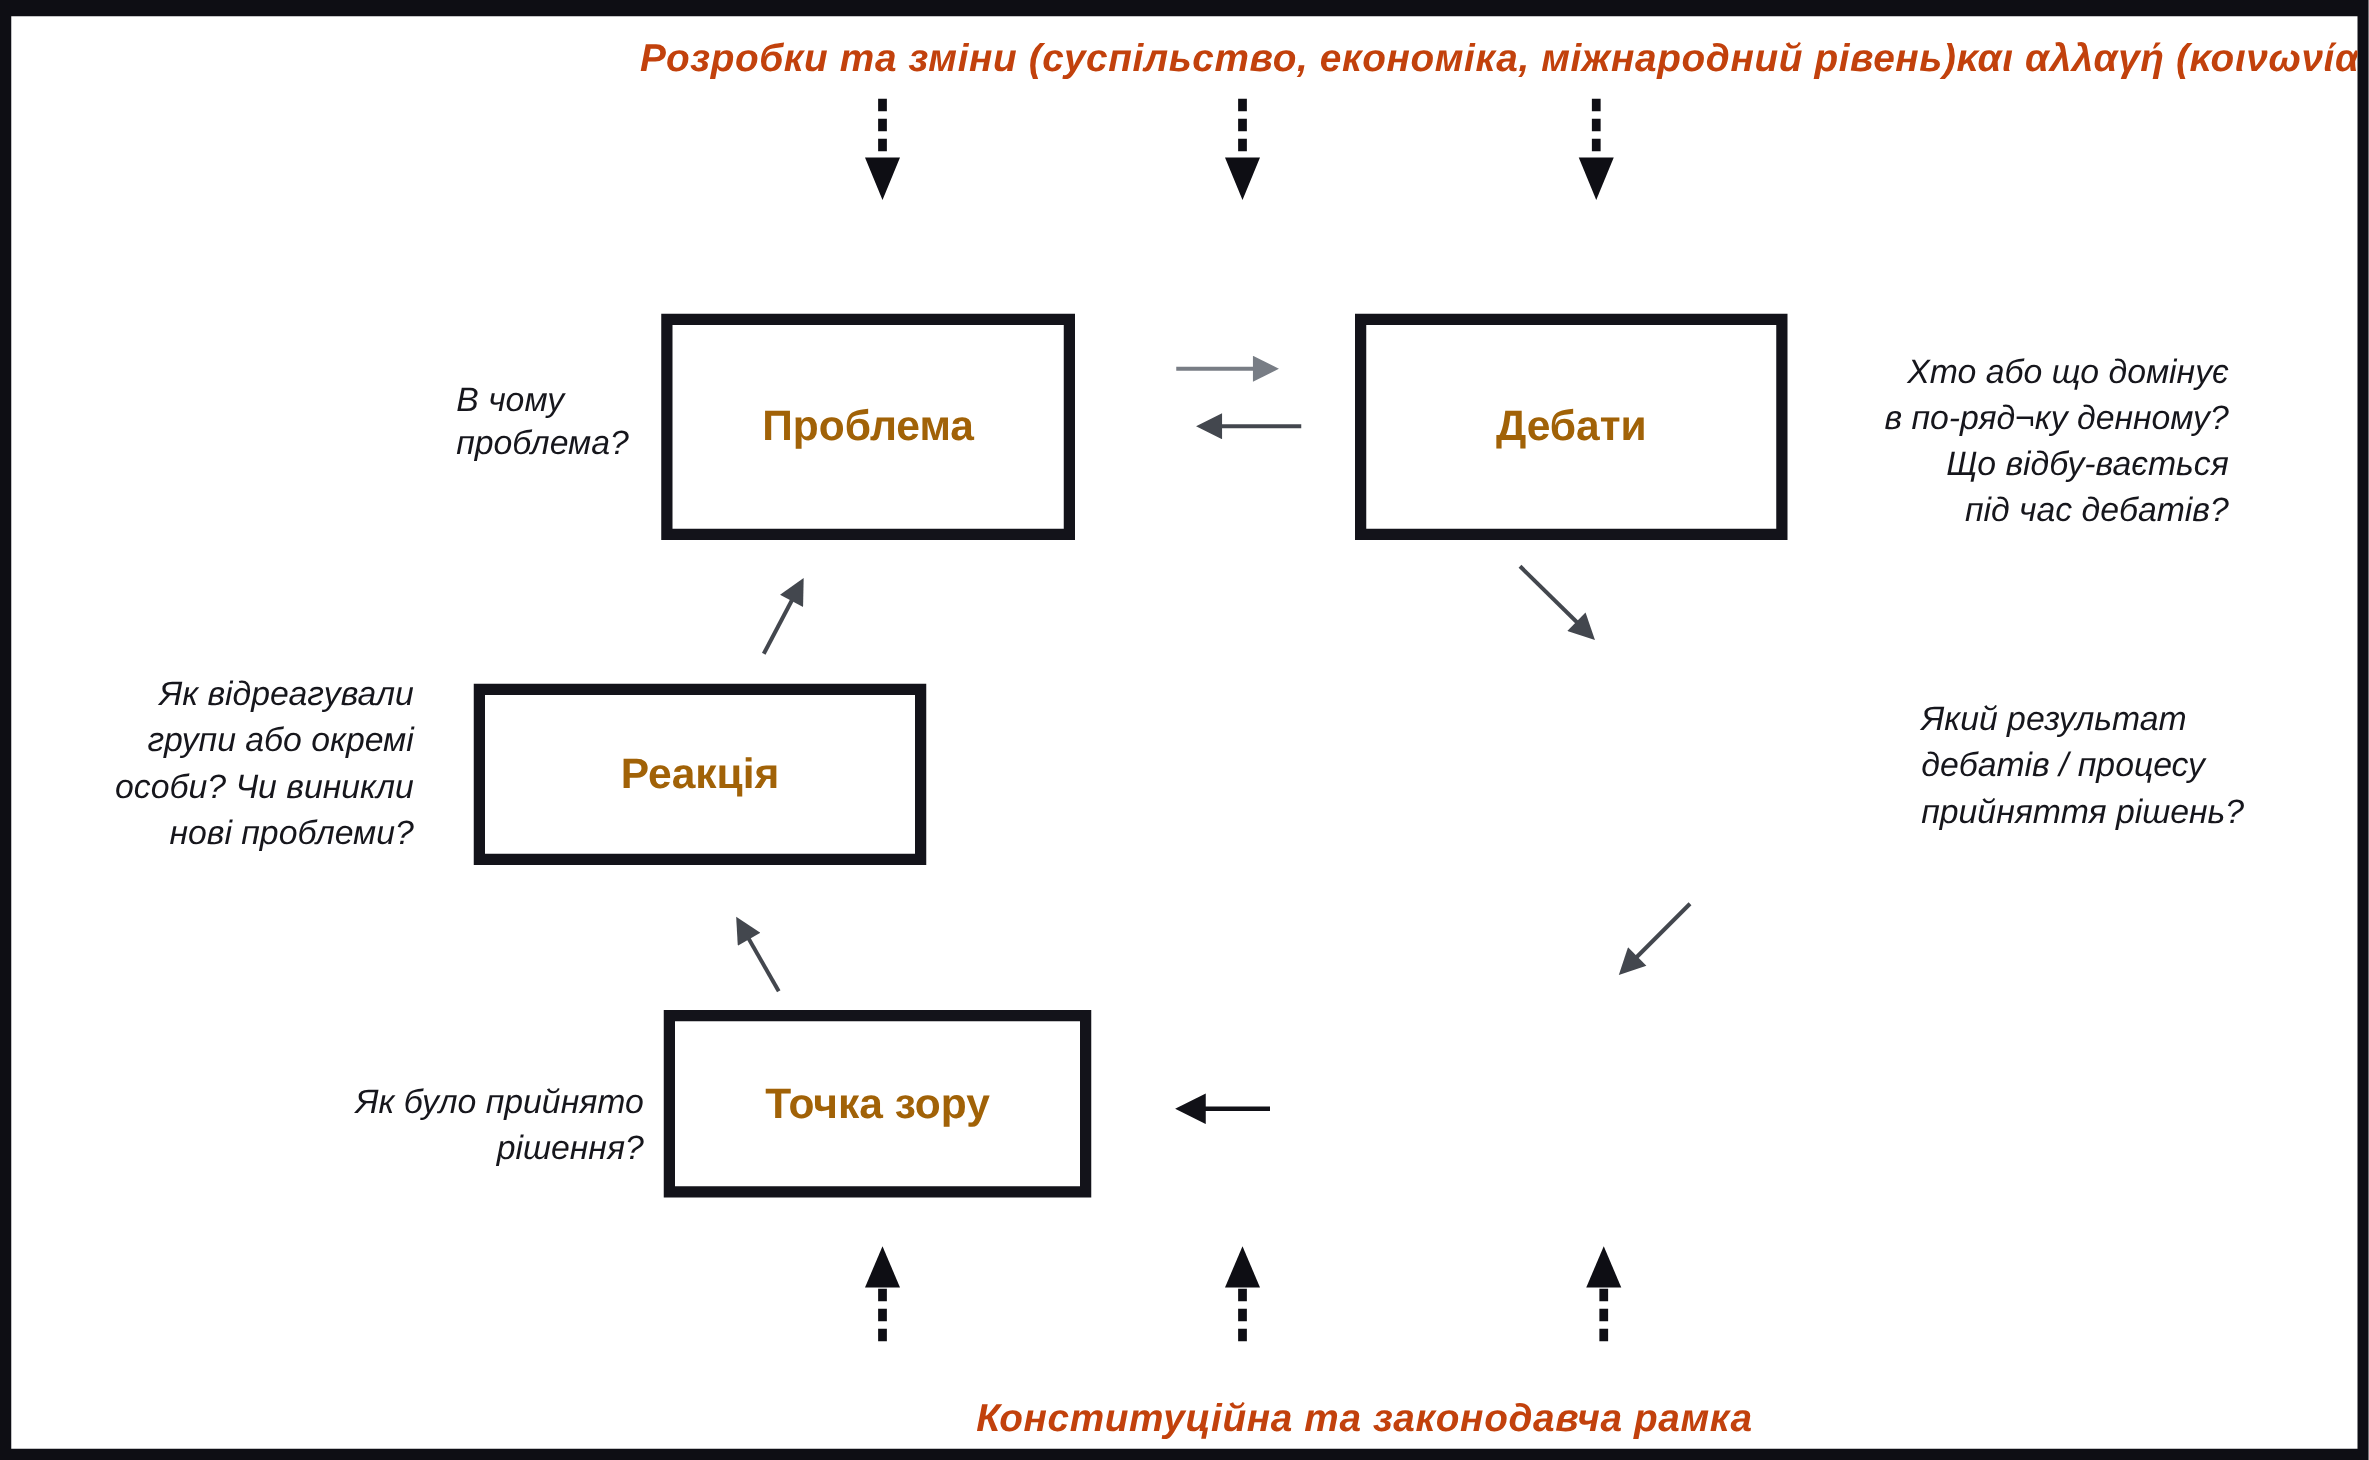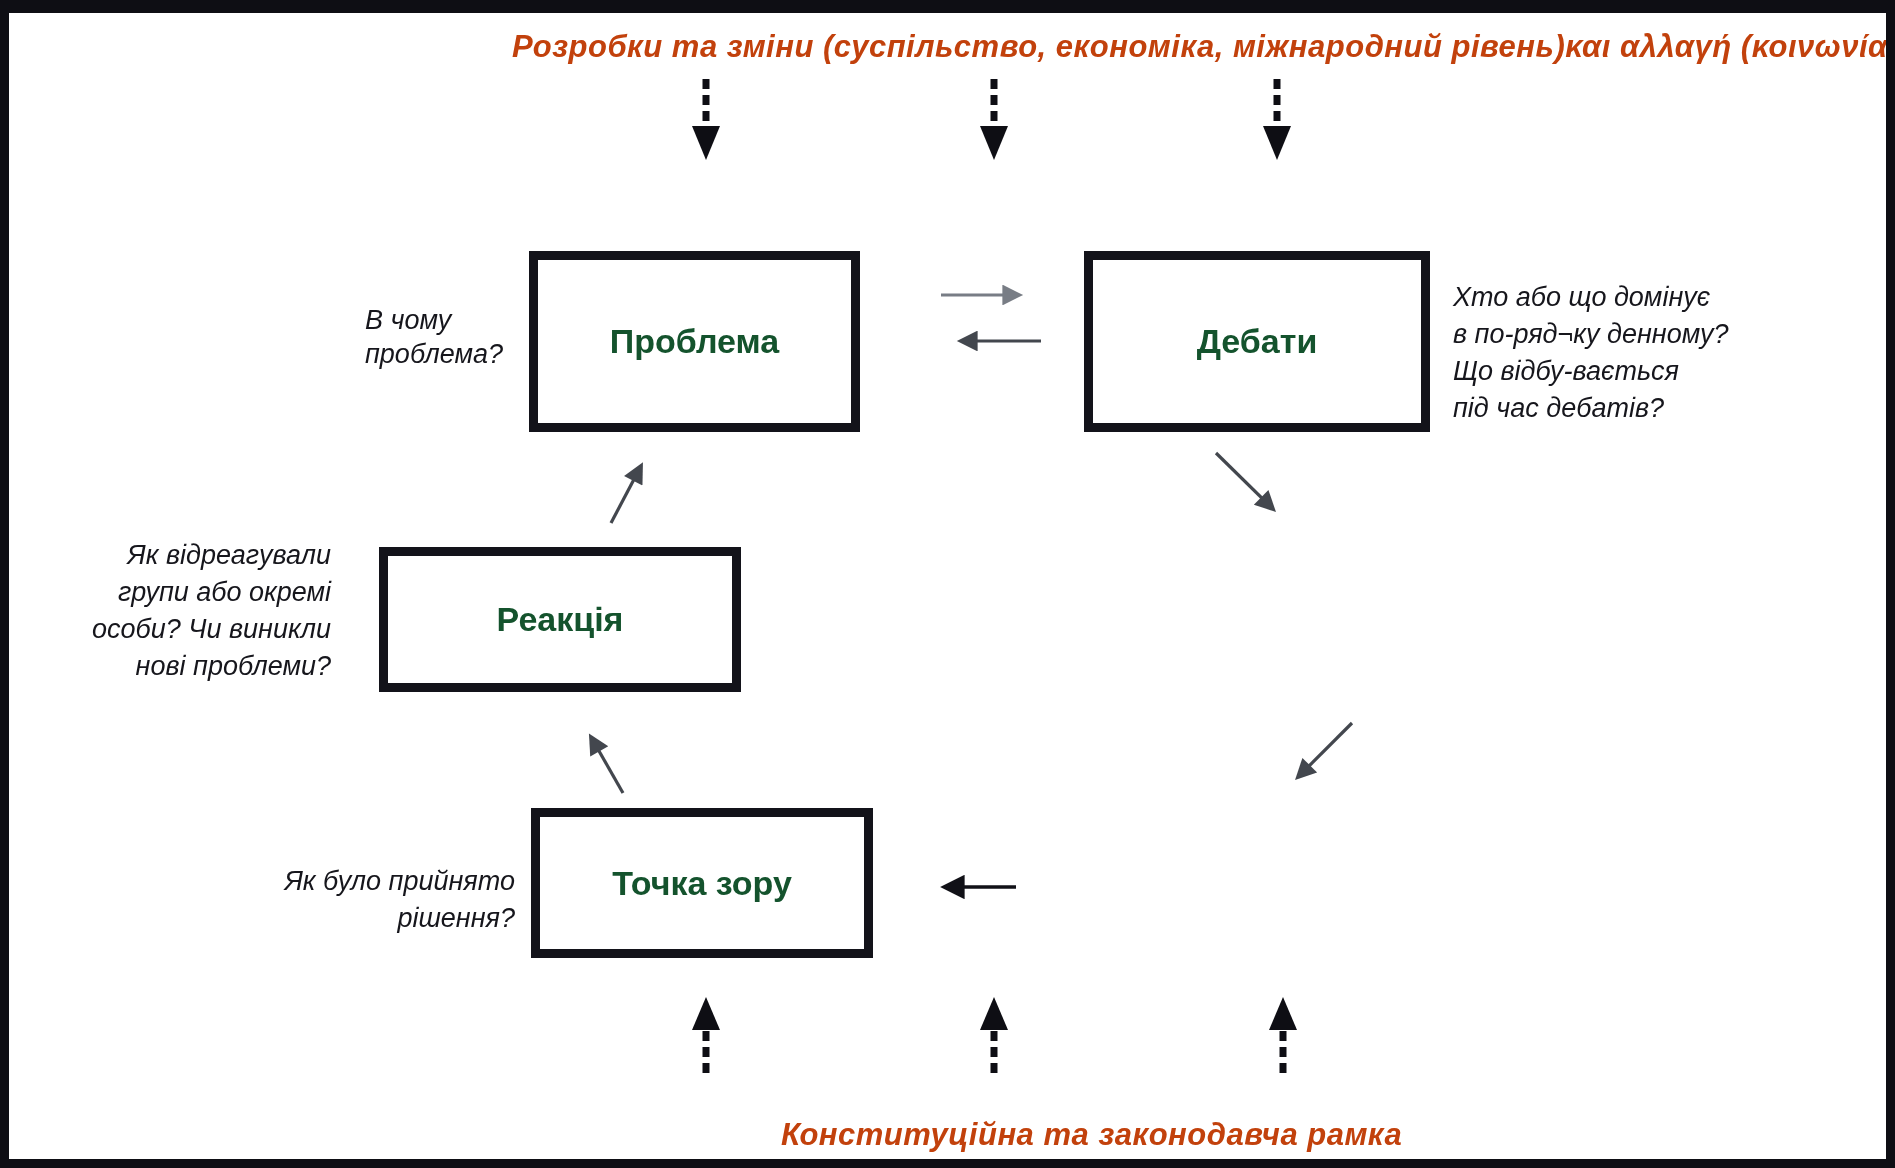--- a/index.html
+++ b/index.html
@@ -28,21 +28,21 @@
     box-sizing: border-box;
     border: 9px solid #13131a;
     background: #ffffff;
     display: flex;
     align-items: center;
     justify-content: center;
   }
   .node .label {
     font-weight: bold;
     font-size: 34px;
-    color: #14532d;
+    color: #a16207;
     white-space: nowrap;
   }
   .note {
     position: absolute;
     font-style: italic;
     font-size: 27px;
     line-height: 37px;
     white-space: pre-line;
     color: #16161c;
   }
@@ -125,25 +125,28 @@
 
 
   <div class="node" style="left:522px; top:795px; width:342px; height:150px;">
     <span class="label">Точка зору</span>
   </div>
 
 
   <div class="note" style="left:356px; top:290px; width:170px; text-align:left; line-height:34px;">В чому
 проблема?</div>
 
-  <div class="note" style="left:1444px; top:266px; width:330px; text-align:left;">Хто або що домінує
+  <div class="note" style="left:1444px; top:266px; width:330px; text-align:right;">Хто або що домінує
 в по-ряд¬ку денному?
 Що відбу-вається
 під час дебатів?</div>
 
+  <div class="note" style="left:1528px; top:544px; width:330px; text-align:left;">Який результат
+дебатів / процесу
+прийняття рішень?</div>
 
 
   <div class="note" style="left:230px; top:850px; width:276px; text-align:right;">Як було прийнято
 рішення?</div>
 
   <div class="note" style="left:58px; top:524px; width:264px; text-align:right;">Як відреагували
 групи або окремі
 особи? Чи виникли
 нові проблеми?</div>
 

